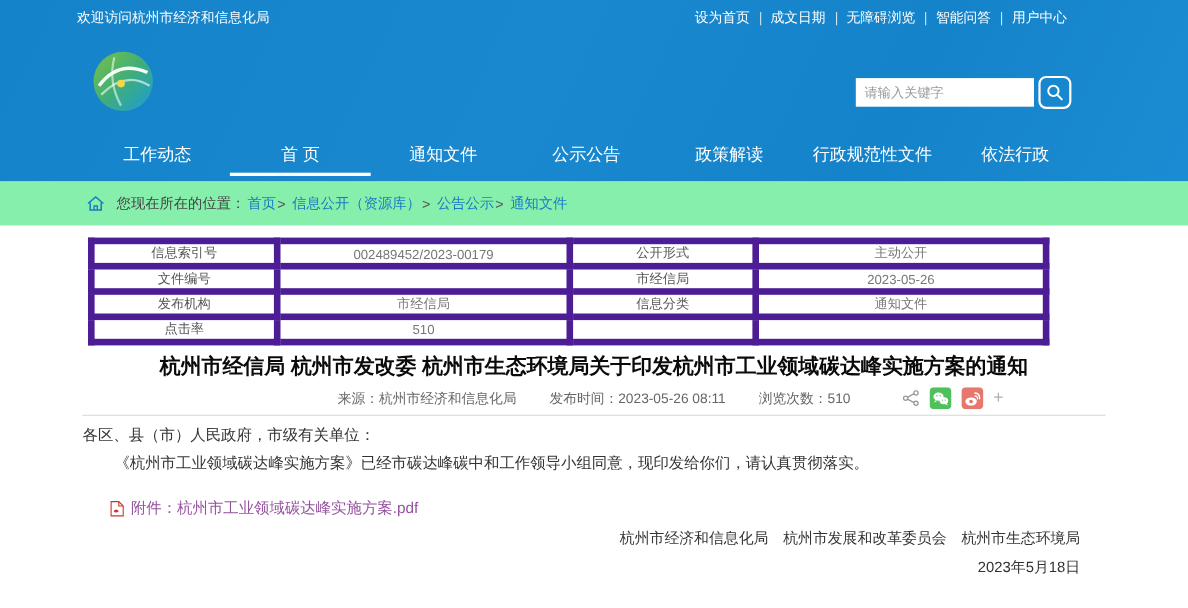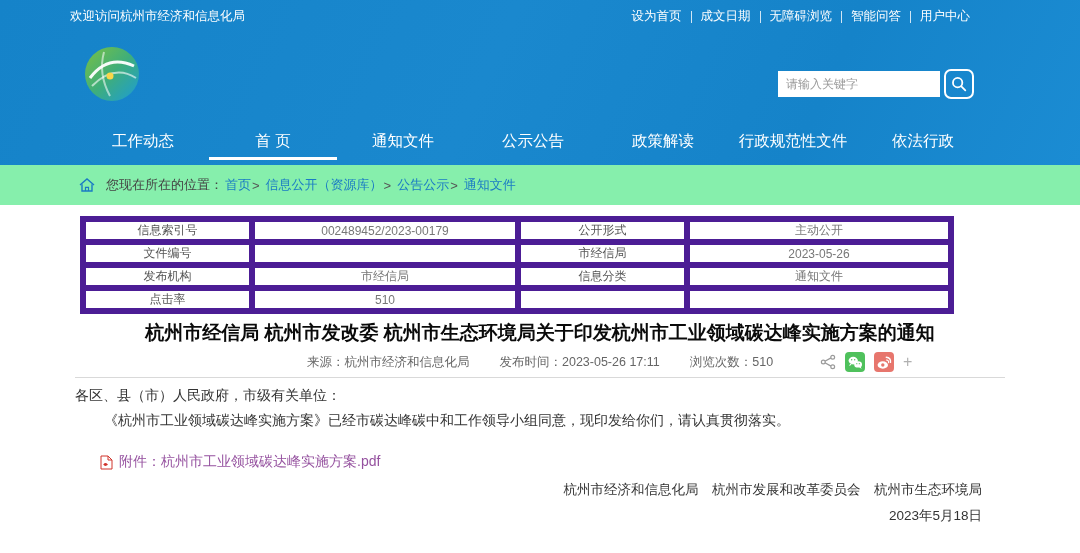--- a/index.html
+++ b/index.html
@@ -212,21 +212,21 @@
         <td></td>
       </tr>
     </tbody>
       </table>
 
     <h1 class="article-title">杭州市经信局 杭州市发改委 杭州市生态环境局关于印发杭州市工业领域碳达峰实施方案的通知</h1>
 
     <div class="meta-row">
       <div class="meta-text">
         <span>来源：杭州市经济和信息化局</span>
-        <span>发布时间：2023-05-26 17:11</span>
+        <span>发布时间：2023-05-26 08:11</span>
         <span>浏览次数：510</span>
       </div>
       <div class="share-row">
         <span class="share-btn">
           <svg width="16" height="16" viewBox="0 0 16 16">
             <path d="M4.9 7.2 L11 3.9 M4.9 8.8 L11 12.1" stroke="#9a9a9a" stroke-width="1.3" fill="none"></path>
             <circle cx="12.7" cy="3.3" r="1.9" fill="#fff" stroke="#9a9a9a" stroke-width="1.2"></circle>
             <circle cx="3.3" cy="8" r="1.9" fill="#fff" stroke="#9a9a9a" stroke-width="1.2"></circle>
             <circle cx="12.7" cy="12.7" r="1.9" fill="#fff" stroke="#9a9a9a" stroke-width="1.2"></circle>
           </svg>

